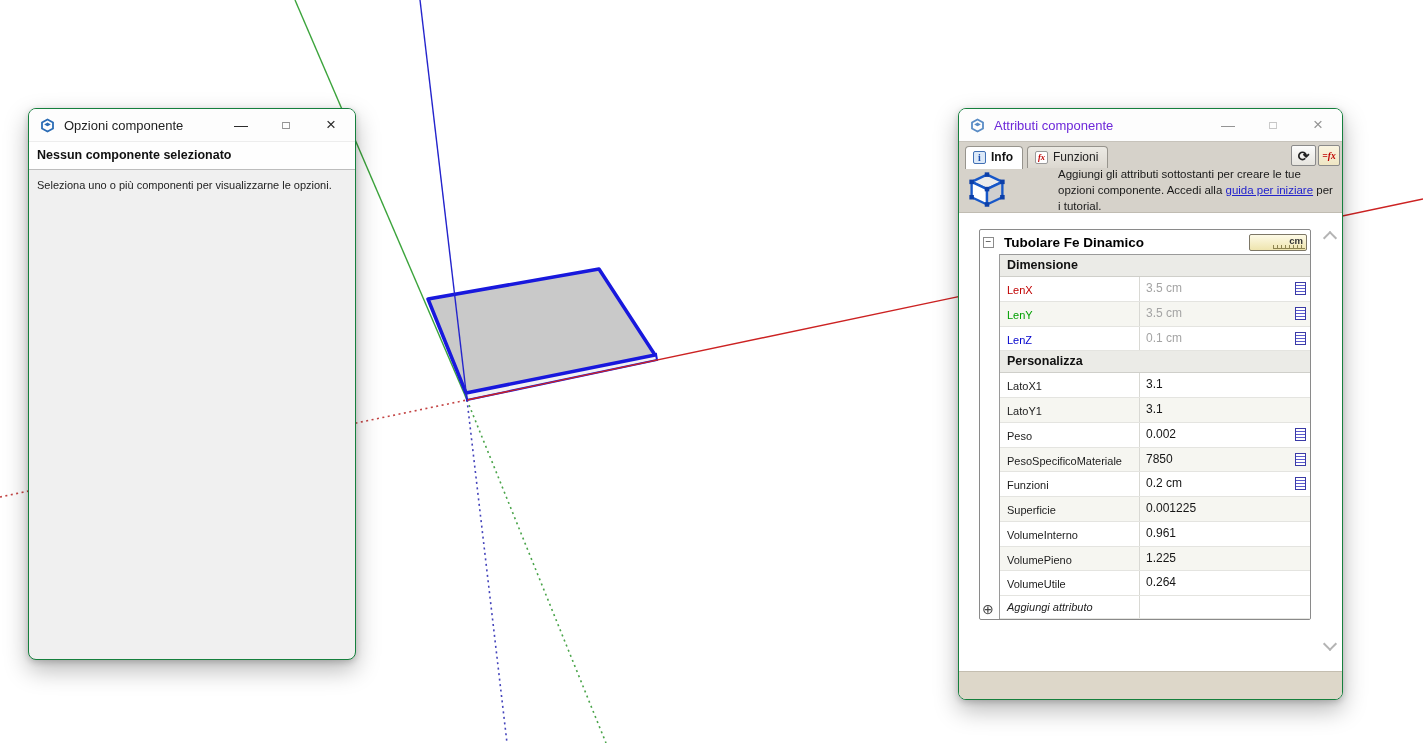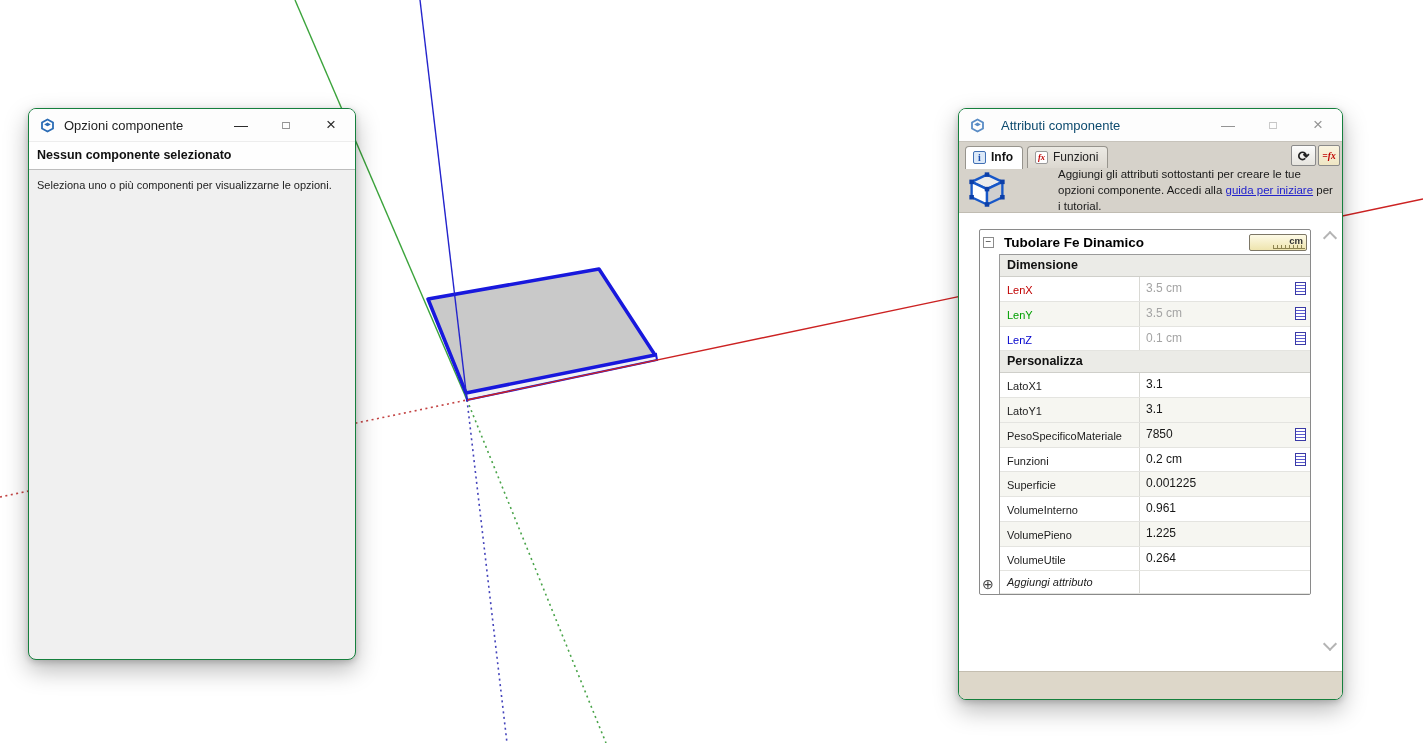--- a/index.html
+++ b/index.html
@@ -14,21 +14,21 @@
   .dialog { position:absolute; z-index:2; border:1px solid #15803d; border-radius:8px;
             box-shadow:0 10px 24px rgba(0,0,0,.28), 0 2px 6px rgba(0,0,0,.18);
             overflow:hidden; display:flex; flex-direction:column; }
   .titlebar { height:32px; flex:0 0 32px; background:#fdfdfd; display:flex; align-items:center;
               padding:0 16px 0 10px; }
   .titlebar .app-icon { width:17px; height:17px; margin-right:8px; flex:0 0 auto; }
   .title-text { font-size:13px; color:#1e1e1e; }
   .win-controls { margin-left:auto; display:flex; gap:29px; align-items:center; }
   .win-btn { width:16px; text-align:center; font-size:14px; color:#2c2c2c; cursor:default;
              line-height:16px; }
-  .inactive .title-text { color:#0c4a6e;margin-left:7px; }
+  .inactive .title-text { color:#6d28d9; }
   .inactive .win-btn { color:#949494; }
   .inactive .app-icon { opacity:.78; }
 
   
   #options-dialog { left:28px; top:108px; width:328px; height:552px; background:#f0f0f0; }
   #options-dialog .subheader { background:#fefefe; border-top:1px solid #ededed;
       border-bottom:1px solid #bdbdbd; padding:6px 8px 7px 8px;
       font-size:12.5px; font-weight:bold; color:#111; }
   #options-dialog .body-text { padding:9px 8px; font-size:11px; color:#222; }
 
@@ -214,20 +214,24 @@
             </div>
             <div class="sec-row">Personalizza</div>
             <div class="t-row">
               <div class="t-name">LatoX1</div>
               <div class="t-val">3.1</div>
             </div>
             <div class="t-row alt">
               <div class="t-name">LatoY1</div>
               <div class="t-val">3.1</div>
             </div>
+            <div class="t-row">
+              <div class="t-name">Peso</div>
+              <div class="t-val">0.002<span class="list-icon"></span></div>
+            </div>
             <div class="t-row alt">
               <div class="t-name">PesoSpecificoMateriale</div>
               <div class="t-val">7850<span class="list-icon"></span></div>
             </div>
             <div class="t-row">
               <div class="t-name">Funzioni</div>
               <div class="t-val">0.2 cm<span class="list-icon"></span></div>
             </div>
             <div class="t-row alt">
               <div class="t-name">Superficie</div>

